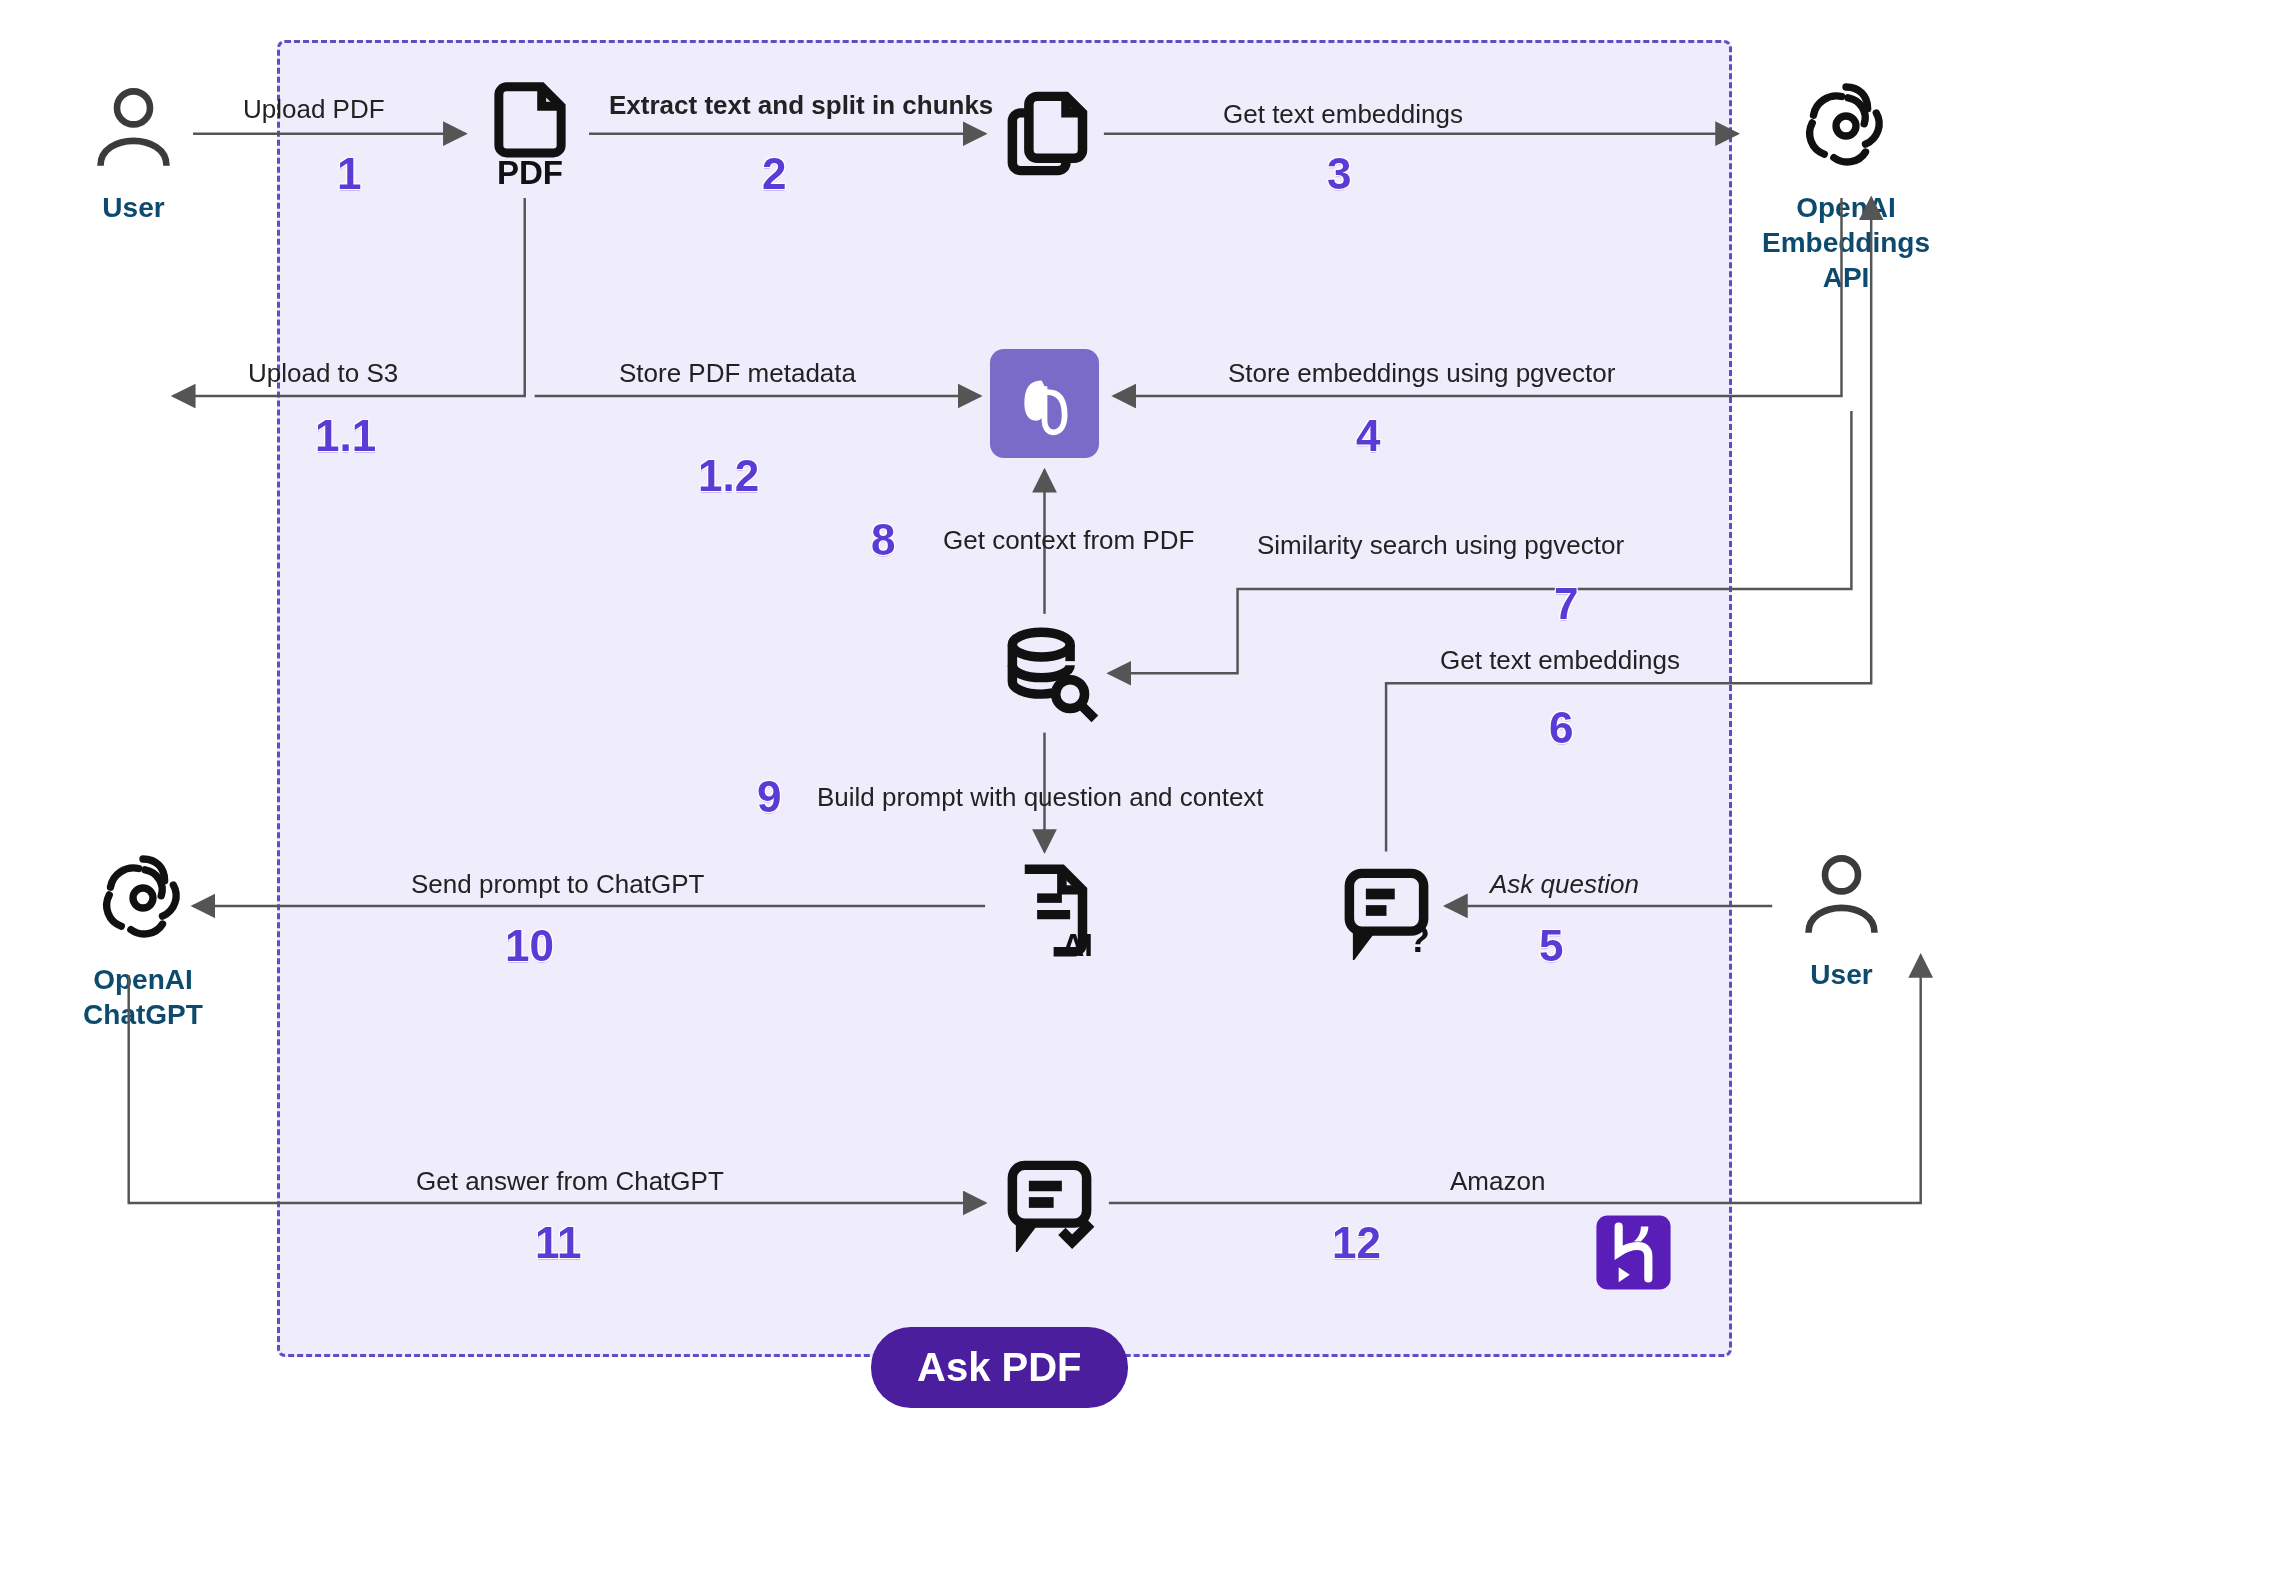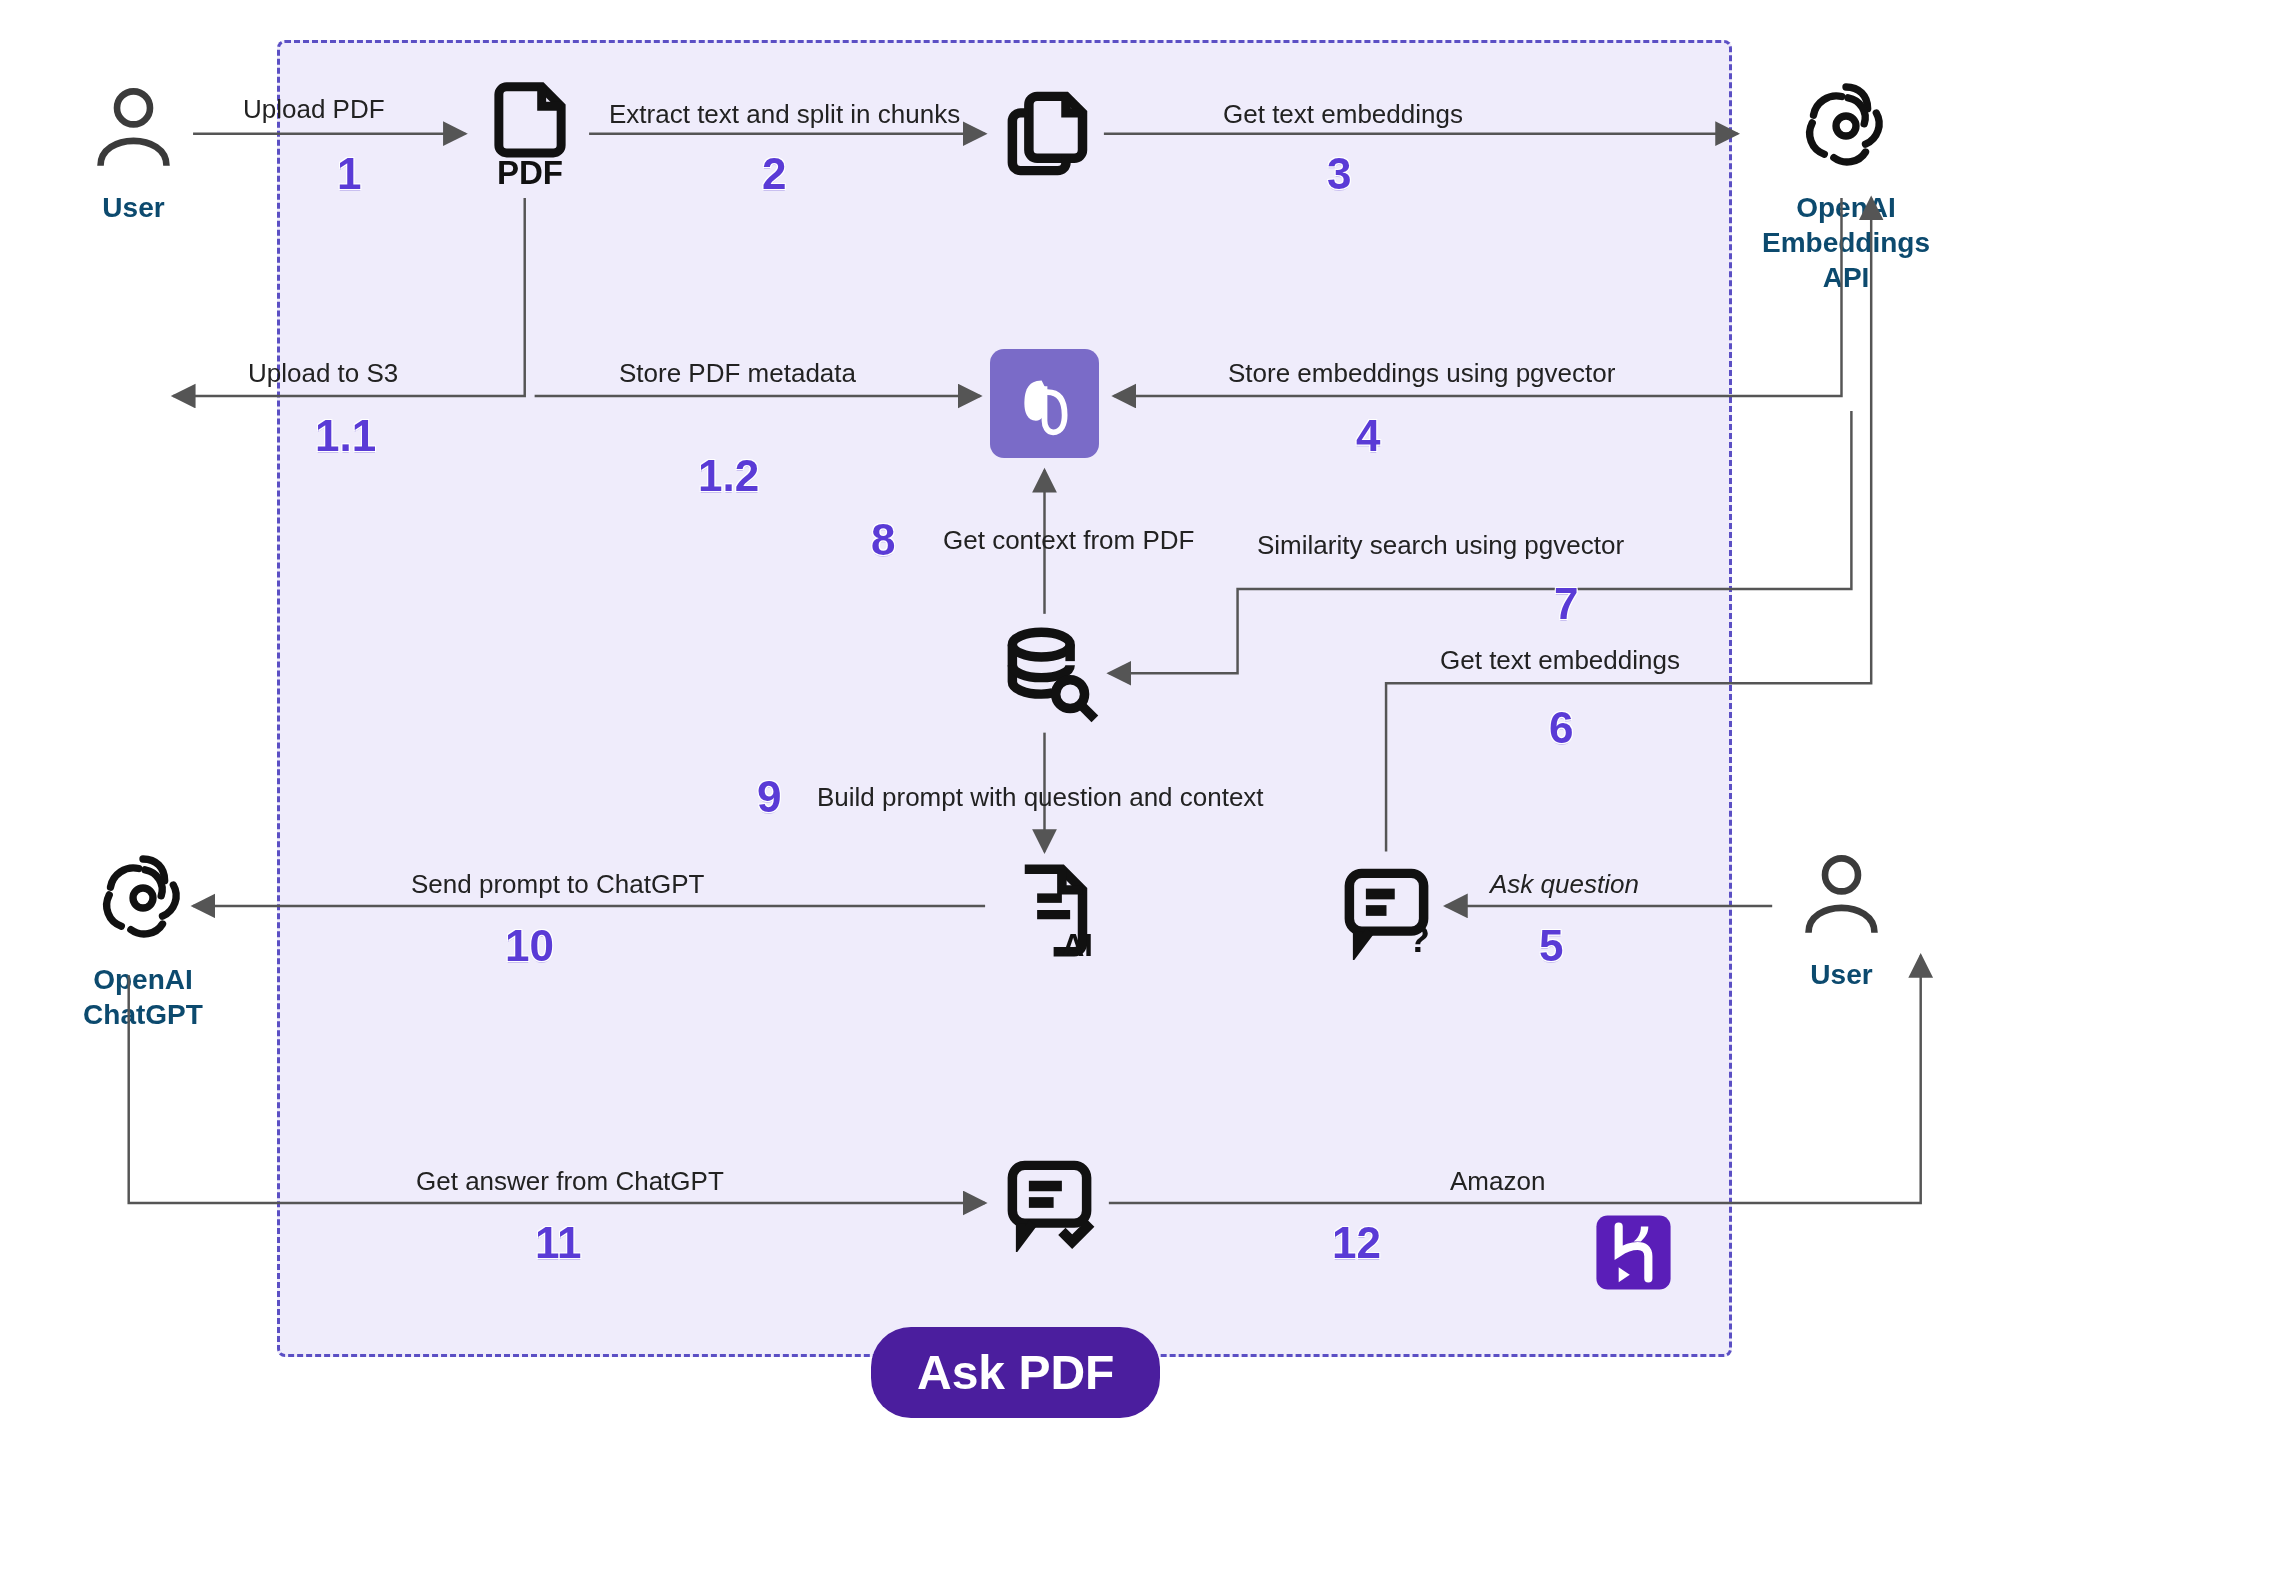--- a/index.html
+++ b/index.html
@@ -17,21 +17,21 @@
   .box {
     position: absolute;
     border: 3px dashed #5b4fc4;
     background: #efecfb;
     border-radius: 8px;
   }
   .pill {
     position: absolute;
     background: #4b1e9e;
     color: #fff;
-    font-size: 48px;
+    font-size: 40px;
     font-weight: 600;
     padding: 18px 46px;
     border-radius: 40px;
     text-align: center;
   }
   .node {
     position: absolute;
     text-align: center;
   }
   .node .caption {
@@ -244,21 +244,21 @@
     <line class="arrow" x1="995" y1="915" x2="195" y2="915" marker-end="url(#ah)"></line>
 
     <polyline class="arrow" points="130,985 130,1215 995,1215" marker-end="url(#ah)"></polyline>
 
     <polyline class="arrow" points="1120,1215 1940,1215 1940,965" marker-end="url(#ah)"></polyline>
   </svg>
 
   <div class="edge-label" style="left:243px; top:94px;">Upload PDF</div>
   <div class="step-num" style="left:337px; top:149px;">1</div>
 
-  <div class="edge-label" style="left:609px; top:99px;">Extract text and split in chunks</div>
+  <div class="edge-label" style="left:609px; top:90px;font-weight:bold;">Extract text and split in chunks</div>
   <div class="step-num" style="left:762px; top:149px;">2</div>
 
   <div class="edge-label" style="left:1223px; top:99px;">Get text embeddings</div>
   <div class="step-num" style="left:1327px; top:149px;">3</div>
 
   <div class="edge-label" style="left:248px; top:358px;">Upload to S3</div>
   <div class="step-num" style="left:315px; top:411px;">1.1</div>
 
   <div class="edge-label" style="left:619px; top:358px;">Store PDF metadata</div>
   <div class="step-num" style="left:698px; top:411px;margin-top:40px;">1.2</div>

